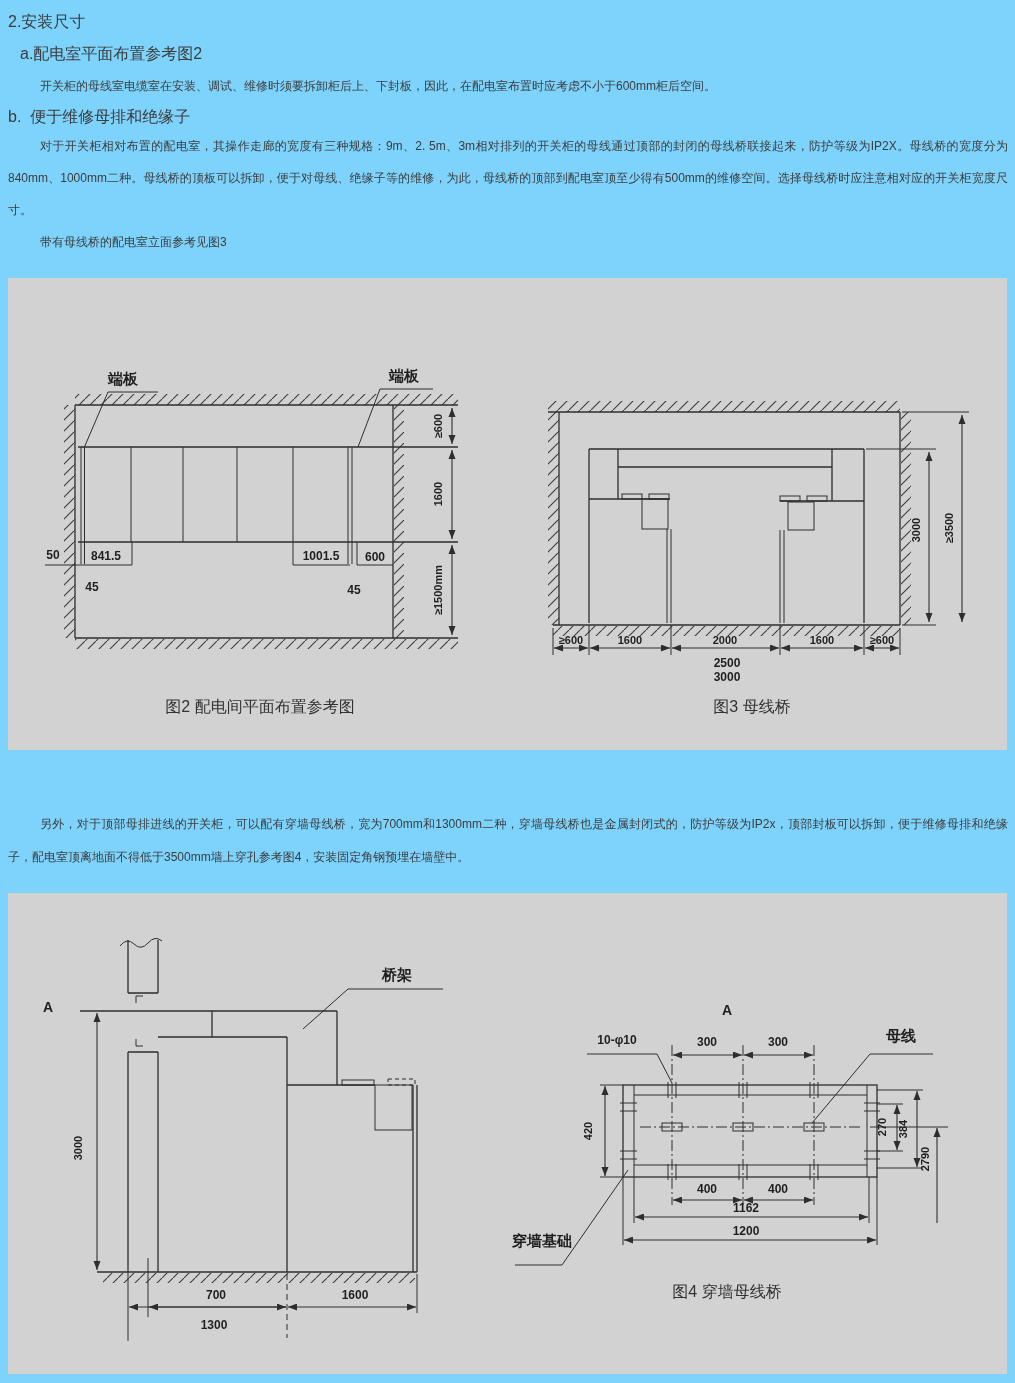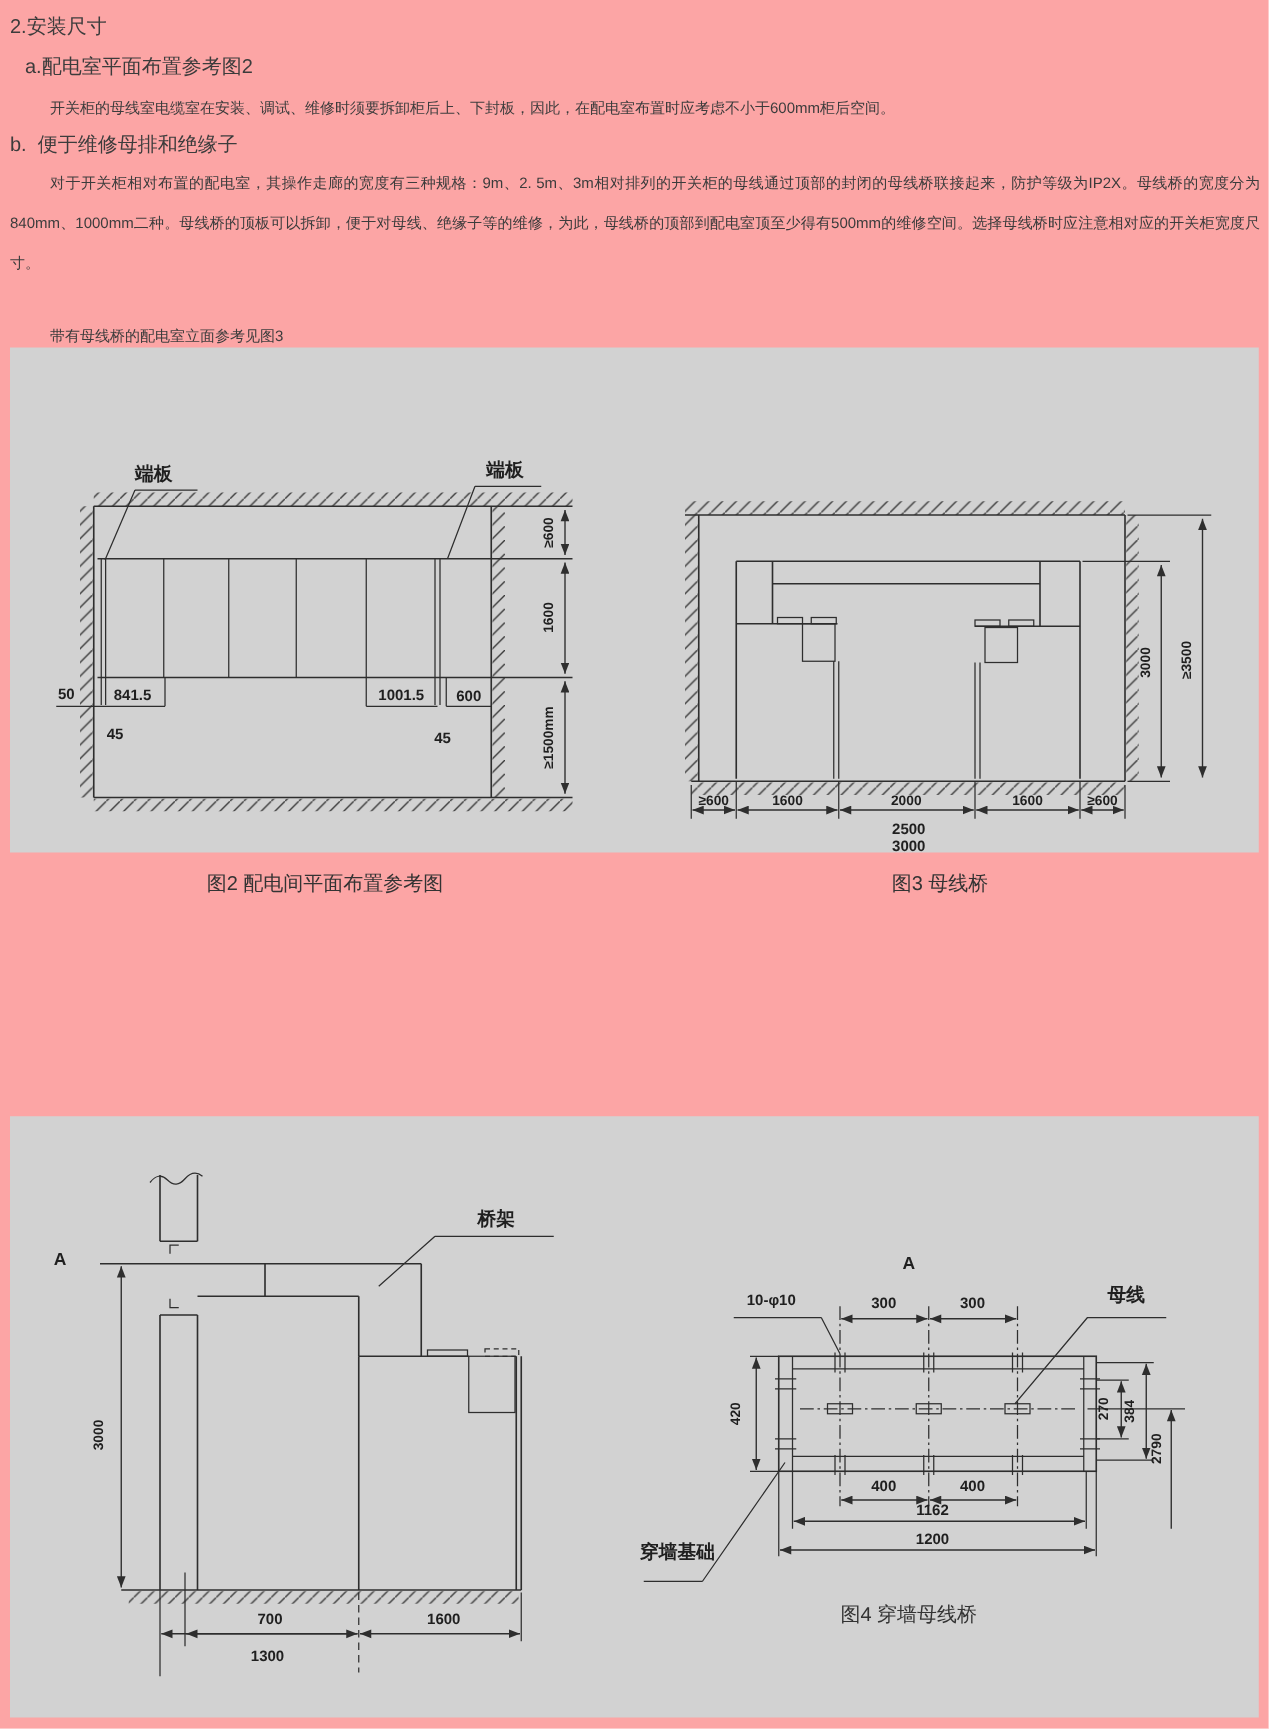--- a/index.html
+++ b/index.html
@@ -1,16 +1,16 @@
 <!DOCTYPE html>
 <html><head>
 <meta charset="utf-8">
 <style>
   html,body{margin:0;padding:0;background:#fff;}
-  .page{position:relative;width:1015px;height:1383px;background:#fca5a5;
+  .page{position:relative;width:1015px;height:1383px;background:#7dd3fc;
         font-family:"Liberation Sans","DejaVu Sans",sans-serif;color:#3c3c3c;overflow:hidden;}
   .tline{position:absolute;left:8px;width:999px;font-size:16px;line-height:31px;
          white-space:pre-wrap;color:#3c3c3c;}
   .para{position:absolute;left:8px;width:1000px;font-size:12px;line-height:32px;
         text-indent:32px;color:#3c3c3c;text-align:justify;}
   .panel{position:absolute;left:8px;width:999px;background:#d2d2d2;}
   svg text{font-family:"Liberation Sans","DejaVu Sans",sans-serif;}
   .ln{stroke:#2e2e2e;stroke-width:1.3;fill:none;}
   .tn{stroke:#2e2e2e;stroke-width:1;fill:none;}
   .dim{stroke:#2e2e2e;stroke-width:1.1;fill:none;}
@@ -25,23 +25,23 @@
 </head>
 <body>
 
 <div class="page">
 
   <div class="tline" style="top:6px;">2.安装尺寸</div>
   <div class="tline" style="top:38px;left:20px;">a.配电室平面布置参考图2</div>
   <div class="para" style="top:70px;">开关柜的母线室电缆室在安装、调试、维修时须要拆卸柜后上、下封板，因此，在配电室布置时应考虑不小于600mm柜后空间。</div>
   <div class="tline" style="top:101px;">b.  便于维修母排和绝缘子</div>
   <div class="para" style="top:130px;">对于开关柜相对布置的配电室，其操作走廊的宽度有三种规格：9m、2. 5m、3m相对排列的开关柜的母线通过顶部的封闭的母线桥联接起来，防护等级为IP2X。母线桥的宽度分为840mm、1000mm二种。母线桥的顶板可以拆卸，便于对母线、绝缘子等的维修，为此，母线桥的顶部到配电室顶至少得有500mm的维修空间。选择母线桥时应注意相对应的开关柜宽度尺寸。</div>
-  <div class="para" style="top:226px;margin-top:27px;">带有母线桥的配电室立面参考见图3</div>
-
-  <div class="panel" style="top:278px;height:404px;">
+  <div class="para" style="top:226px;">带有母线桥的配电室立面参考见图3</div>
+
+  <div class="panel" style="top:278px;height:472px;">
   <svg width="999" height="487" viewBox="0 0 999 487">
     <defs>
       <pattern id="h1" width="11" height="11" patternUnits="userSpaceOnUse">
         <path d="M-1,12 L12,-1" stroke="#3a3a3a" stroke-width="1.1"></path>
       </pattern>
       <marker id="as1" markerWidth="10" markerHeight="8" refX="0" refY="3.5" orient="auto" markerUnits="userSpaceOnUse">
         <path d="M9,0 L0,3.5 L9,7 z" fill="#2e2e2e"></path>
           </marker>
       <marker id="ae1" markerWidth="10" markerHeight="8" refX="9" refY="3.5" orient="auto" markerUnits="userSpaceOnUse">
         <path d="M0,0 L9,3.5 L0,7 z" fill="#2e2e2e"></path>
@@ -126,20 +126,21 @@
       <text class="dtx" x="719" y="403" text-anchor="middle">3000</text>
       <text class="dtx2" x="912" y="252" text-anchor="middle" transform="rotate(-90 912 252)">3000</text>
       <text class="dtx2" x="945" y="250" text-anchor="middle" transform="rotate(-90 945 250)">≥3500</text>
     </g>
 
     <text class="cap" x="252" y="434" text-anchor="middle">图2 配电间平面布置参考图</text>
     <text class="cap" x="744" y="434" text-anchor="middle">图3 母线桥</text>
   </svg>
   </div>
 
+  <div class="para" style="top:808px;line-height:33px;">另外，对于顶部母排进线的开关柜，可以配有穿墙母线桥，宽为700mm和1300mm二种，穿墙母线桥也是金属封闭式的，防护等级为IP2x，顶部封板可以拆卸，便于维修母排和绝缘子，配电室顶离地面不得低于3500mm墙上穿孔参考图4，安装固定角钢预埋在墙壁中。</div>
 
   <div class="panel" style="top:893px;height:481px;">
   <svg width="999" height="481" viewBox="0 0 999 481">
     <defs>
       <pattern id="h2" width="11" height="11" patternUnits="userSpaceOnUse">
         <path d="M-1,12 L12,-1" stroke="#3a3a3a" stroke-width="1.1"></path>
       </pattern>
       <marker id="as2" markerWidth="10" markerHeight="8" refX="0" refY="3.5" orient="auto" markerUnits="userSpaceOnUse">
         <path d="M9,0 L0,3.5 L9,7 z" fill="#2e2e2e"></path>
           </marker>

